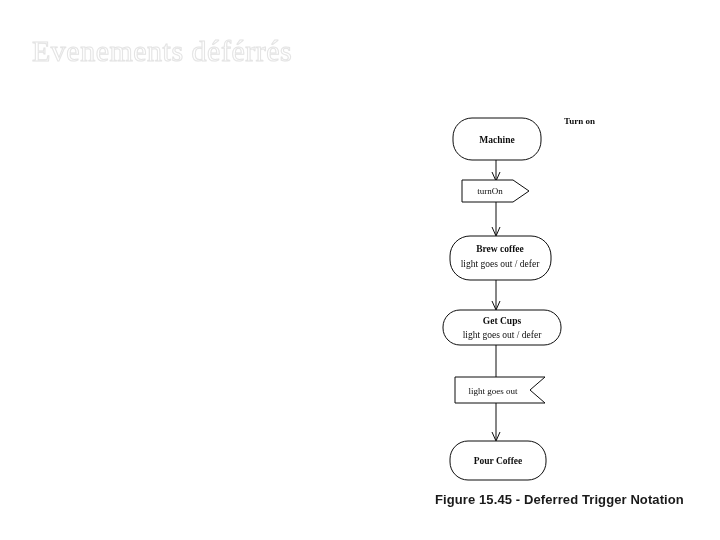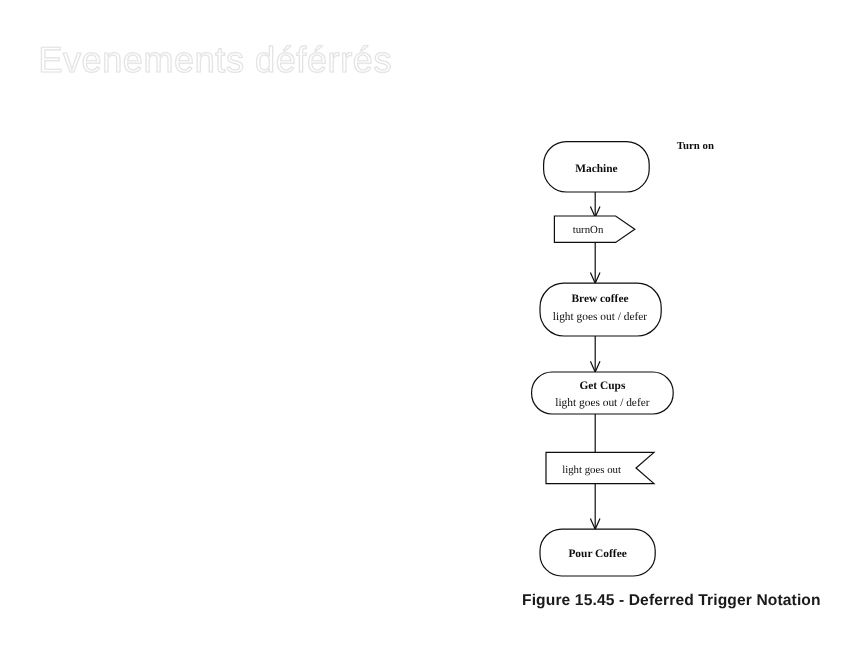--- a/index.html
+++ b/index.html
@@ -13,21 +13,21 @@
     font-family: "Liberation Serif", serif;
     overflow: hidden;
     position: relative;
   }
 
   
   #slide-title {
     position: absolute;
     left: 32px;
     top: 36px;
-    font-family: Liberation Sans, sans-serif;
+    font-family: Liberation Serif, serif;
     font-size: 30px;
     font-weight: normal;
     letter-spacing: 0.5px;
     color: #ffffff;
     -webkit-text-stroke: 1px #e4e4e4;
     text-shadow: 0 0 1px #e0e0e0;
     white-space: nowrap;
     line-height: 1;
   }
 

